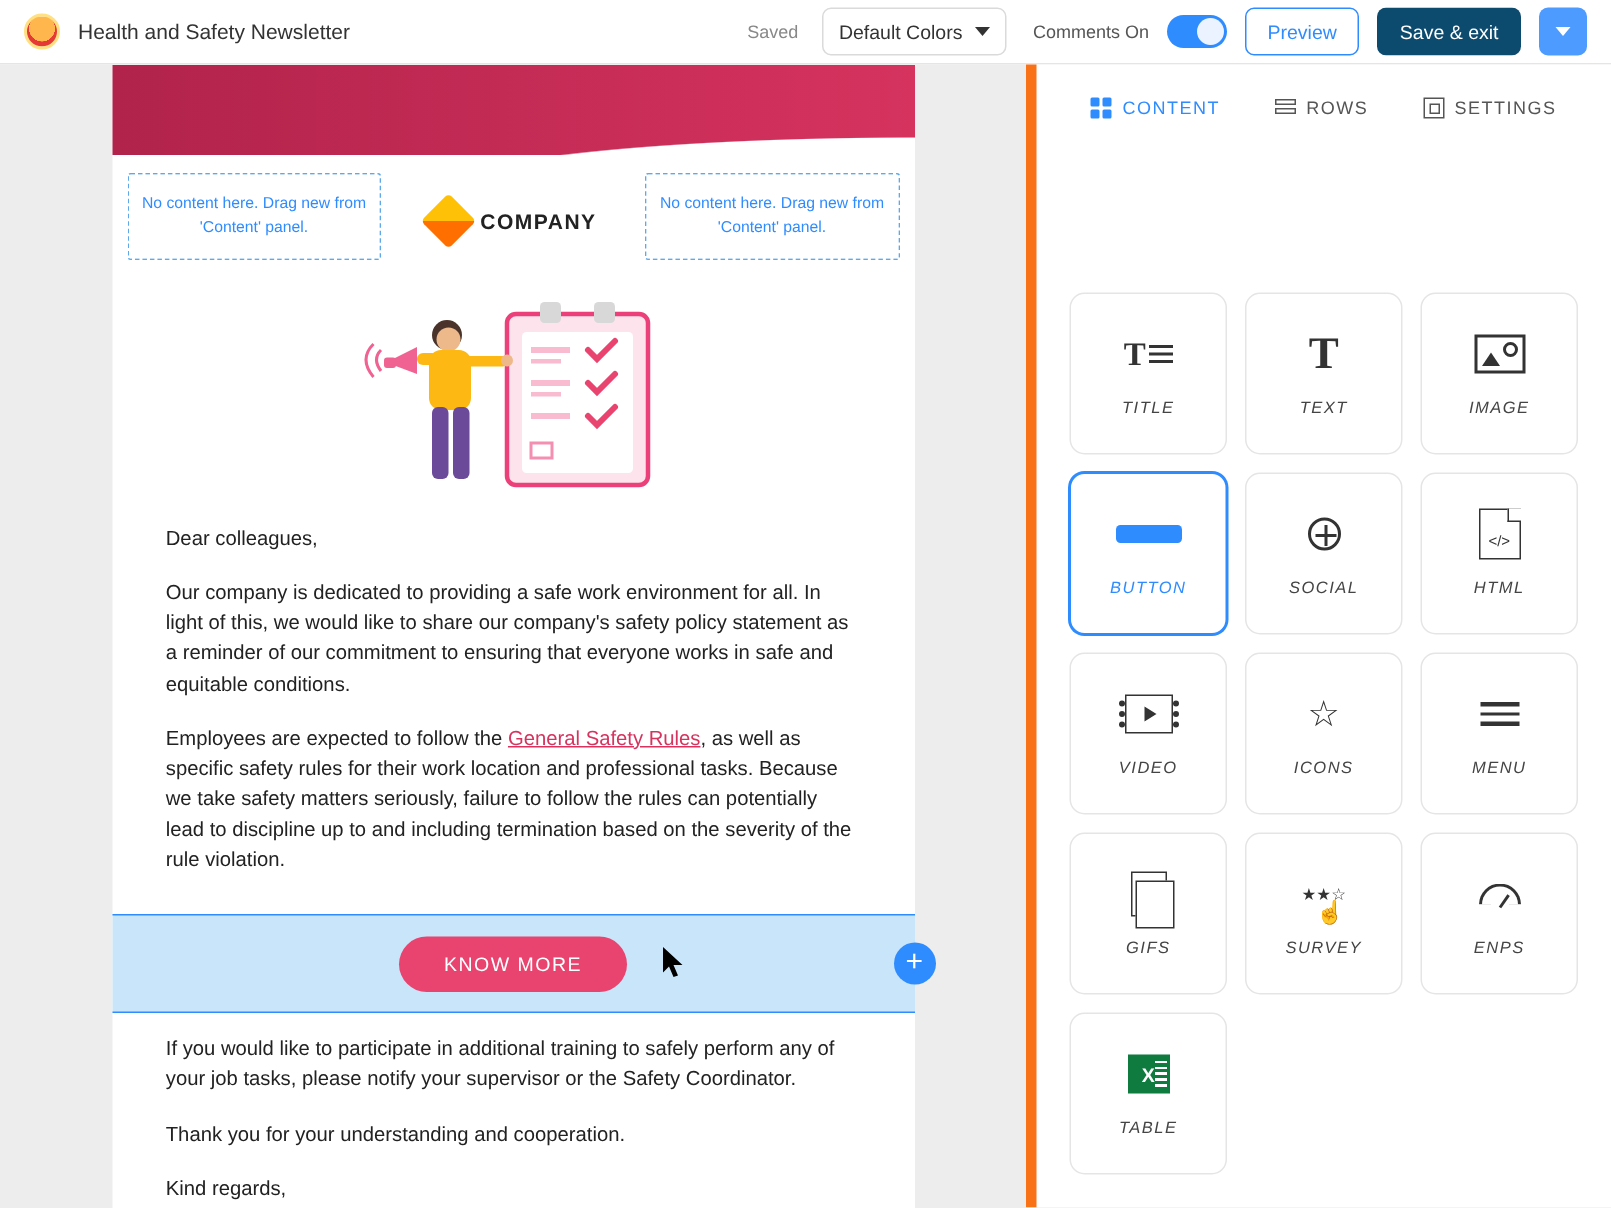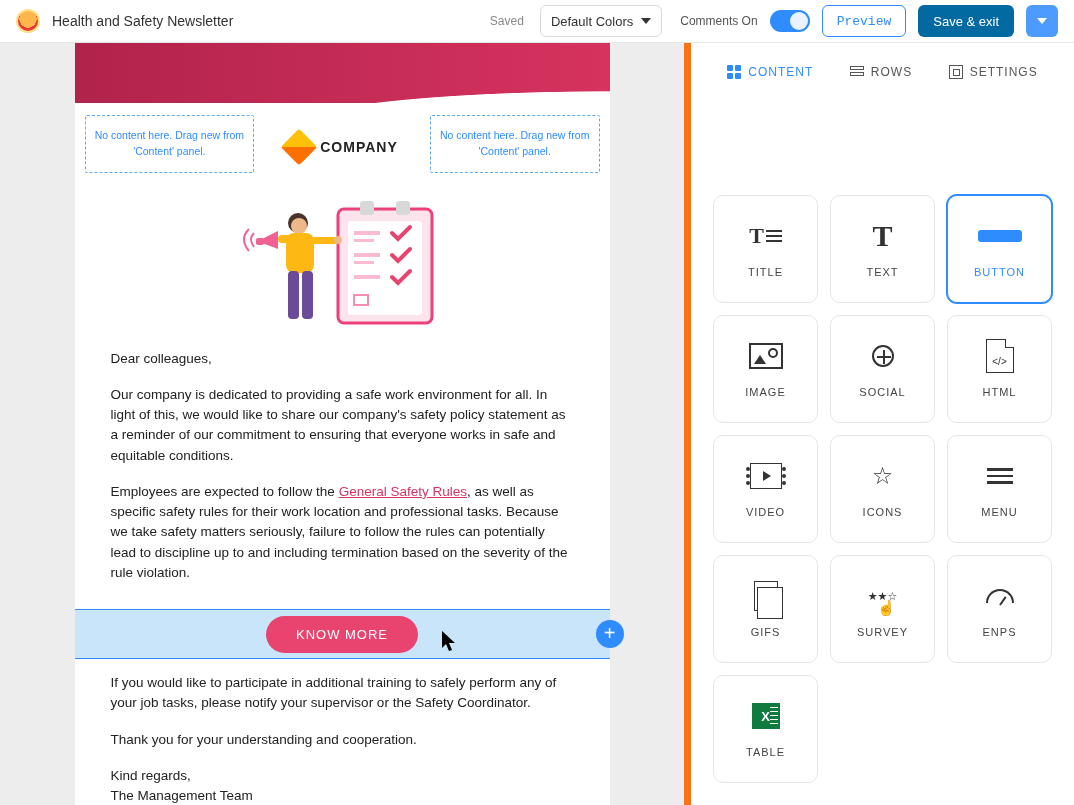--- a/index.html
+++ b/index.html
@@ -43,22 +43,22 @@
   }
   .toggle-thumb {
     width:18px;height:18px;border-radius:50%;background:#EAF3FF;
     position:absolute;top:2px;right:2px;
   }
   .btn {
     height:32px;border-radius:6px;padding:0 14px;font-size:13px;
     display:flex;align-items:center;justify-content:center;cursor:pointer;
     border:1px solid transparent;
   }
-  .btn-preview { background:#fff;border-color:#2F8CFF;color:#2F8CFF;font-family:Liberation Mono, monospace; }
-  .btn-save { background:#0369a1;color:#fff;text-align:right; }
+  .btn-preview { background:#fff;border-color:#2F8CFF;color:#2F8CFF; }
+  .btn-save { background:#0c4a6e;color:#fff;text-align:right; }
   .btn-chevron {
     background:#4E9BFF;color:#fff;width:32px;height:32px;border-radius:6px;
     display:flex;align-items:center;justify-content:center;cursor:pointer;
   }
   .btn-chevron .chevron-down { border-top-color:#fff; }
 
   .content { display:flex; height:calc(805px - 43px); }
   .canvas-area { flex:1; overflow:auto; display:flex; justify-content:center; }
   .canvas-bg { background:#EDEDED; padding:0; width:100%; display:flex; justify-content:center;}
   .email-canvas {
@@ -96,21 +96,21 @@
   .illustration { display:flex; justify-content:center; padding:18px 0 10px; }
   .illu-svg { width:200px; height:140px; }
   .email-body { padding:8px 36px 10px 36px; color:#222; font-size:13.5px; line-height:1.5; }
   .email-body p { margin-bottom:16px; }
   .safety-link { color:#D6335F; text-decoration:underline; }
   .selected-block {
     background:#C9E5F9;
     border:1px solid #2F8CFF;
     border-left:none;border-right:none;
     display:flex;align-items:center;justify-content:center;
-    height:50px;position:relative;
+    height:66px;position:relative;
   }
   .know-more {
     background:#E8446F;color:#fff;border-radius:22px;
     padding:11px 30px;font-size:13px;letter-spacing:1px;
     cursor:pointer;border:none;
   }
   .add-fab {
     position:absolute;right:-14px;top:50%;transform:translateY(-50%);
     width:28px;height:28px;border-radius:50%;background:#2F8CFF;
     color:#fff;font-size:20px;line-height:27px;text-align:center;
@@ -145,21 +145,21 @@
     display:grid;grid-template-columns:repeat(3,1fr);
     gap:12px;padding:10px 22px 22px 22px;
   }
   .tile {
     border:1px solid #E5E5E5;border-radius:10px;
     height:108px;display:flex;flex-direction:column;align-items:center;justify-content:center;
     gap:14px;cursor:grab;background:#fff;
   }
   .tile.selected { border-color:#2F8CFF; box-shadow:0 0 0 1px #2F8CFF; }
   .tile.selected .tile-label { color:#2F8CFF; }
-  .tile-label { font-size:11px;letter-spacing:1px;color:#444; }
+  .tile-label { font-size:11px;letter-spacing:1px;color:#444;font-style:italic; }
   .tile-icon { height:32px;width:48px;display:flex;align-items:center;justify-content:center;color:#333; }
 
   
   .icon-title { font-family:serif;font-size:22px;font-weight:bold;display:flex;align-items:center;gap:2px;}
   .icon-title .lines{display:flex;flex-direction:column;gap:3px;}
   .icon-title .lines span{width:16px;height:2px;background:#333;}
   .icon-text { font-family:serif;font-size:30px;font-weight:bold; }
   .icon-image { width:34px;height:26px;border:2px solid #333;position:relative;}
   .icon-image::before{content:"";position:absolute;width:6px;height:6px;border:2px solid #333;border-radius:50%;top:3px;right:3px;}
   .icon-image::after{content:"";position:absolute;left:3px;bottom:3px;width:0;height:0;border-left:6px solid transparent;border-right:6px solid transparent;border-bottom:9px solid #333;}
@@ -325,31 +325,31 @@
               </div></div>
           </div>
           <div class="tile-label">TITLE</div>
         </div>
         <div class="tile">
           <div class="tile-icon">
             <div class="icon-text">T</div>
           </div>
           <div class="tile-label">TEXT</div>
         </div>
+        <div class="tile">
+          <div class="tile-icon">
+            <div class="icon-image"></div>
+          </div>
+          <div class="tile-label">IMAGE</div>
+        </div>
         <div class="tile selected">
           <div class="tile-icon">
             <div class="icon-button"></div>
           </div>
           <div class="tile-label">BUTTON</div>
-        </div>
-        <div class="tile">
-          <div class="tile-icon">
-            <div class="icon-image"></div>
-          </div>
-          <div class="tile-label">IMAGE</div>
         </div>
         <div class="tile">
           <div class="tile-icon">
             <div class="icon-social"></div>
           </div>
           <div class="tile-label">SOCIAL</div>
         </div>
         <div class="tile">
           <div class="tile-icon">
             <div class="icon-html">&lt;/&gt;</div>

